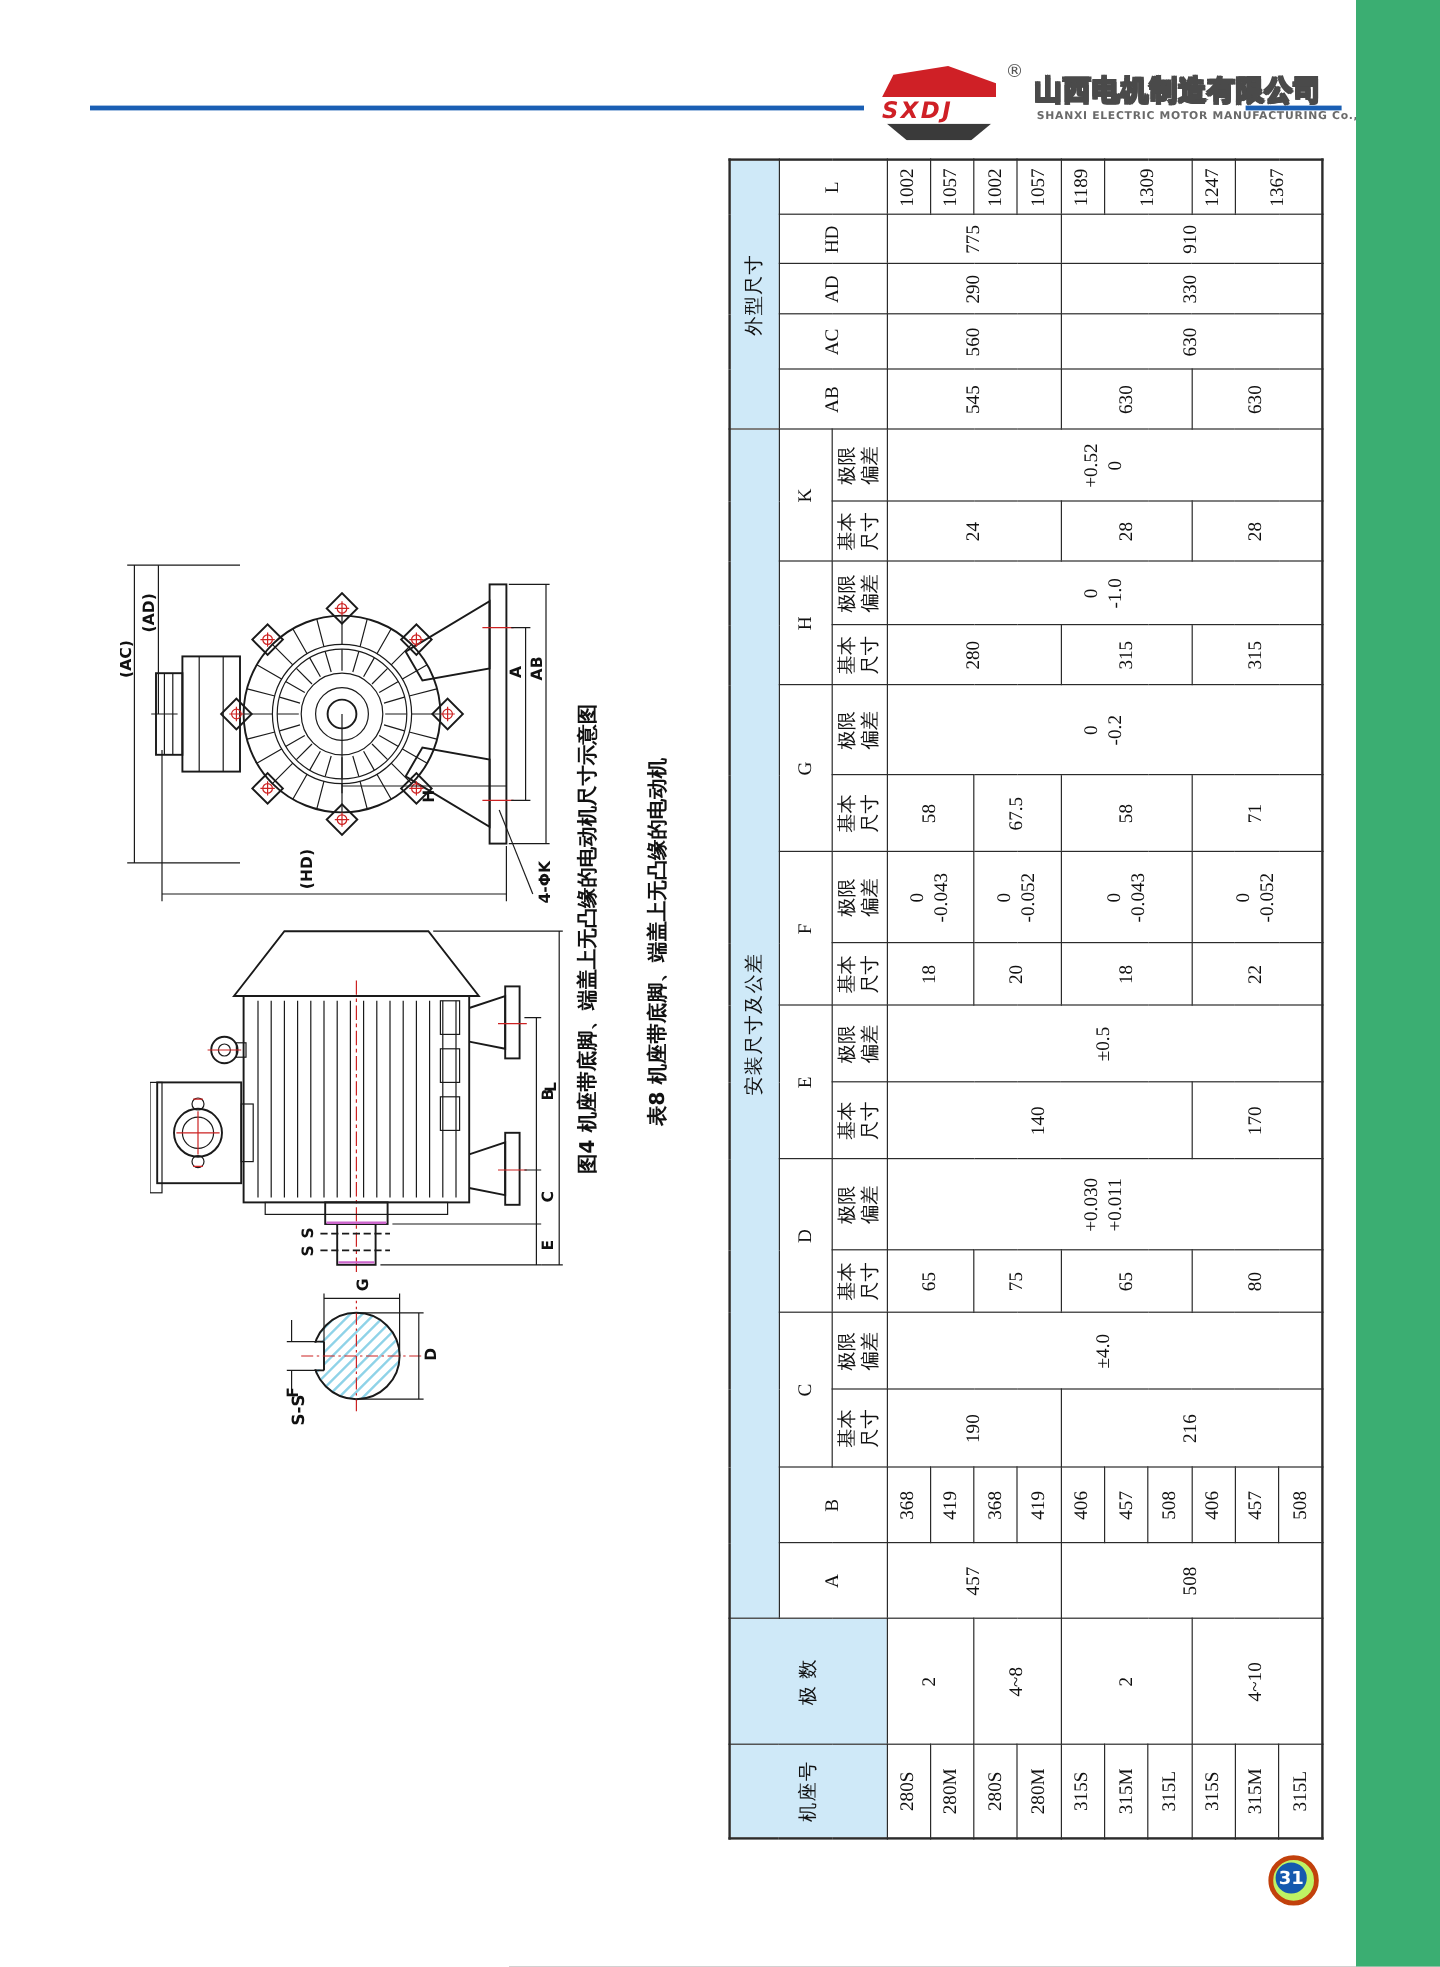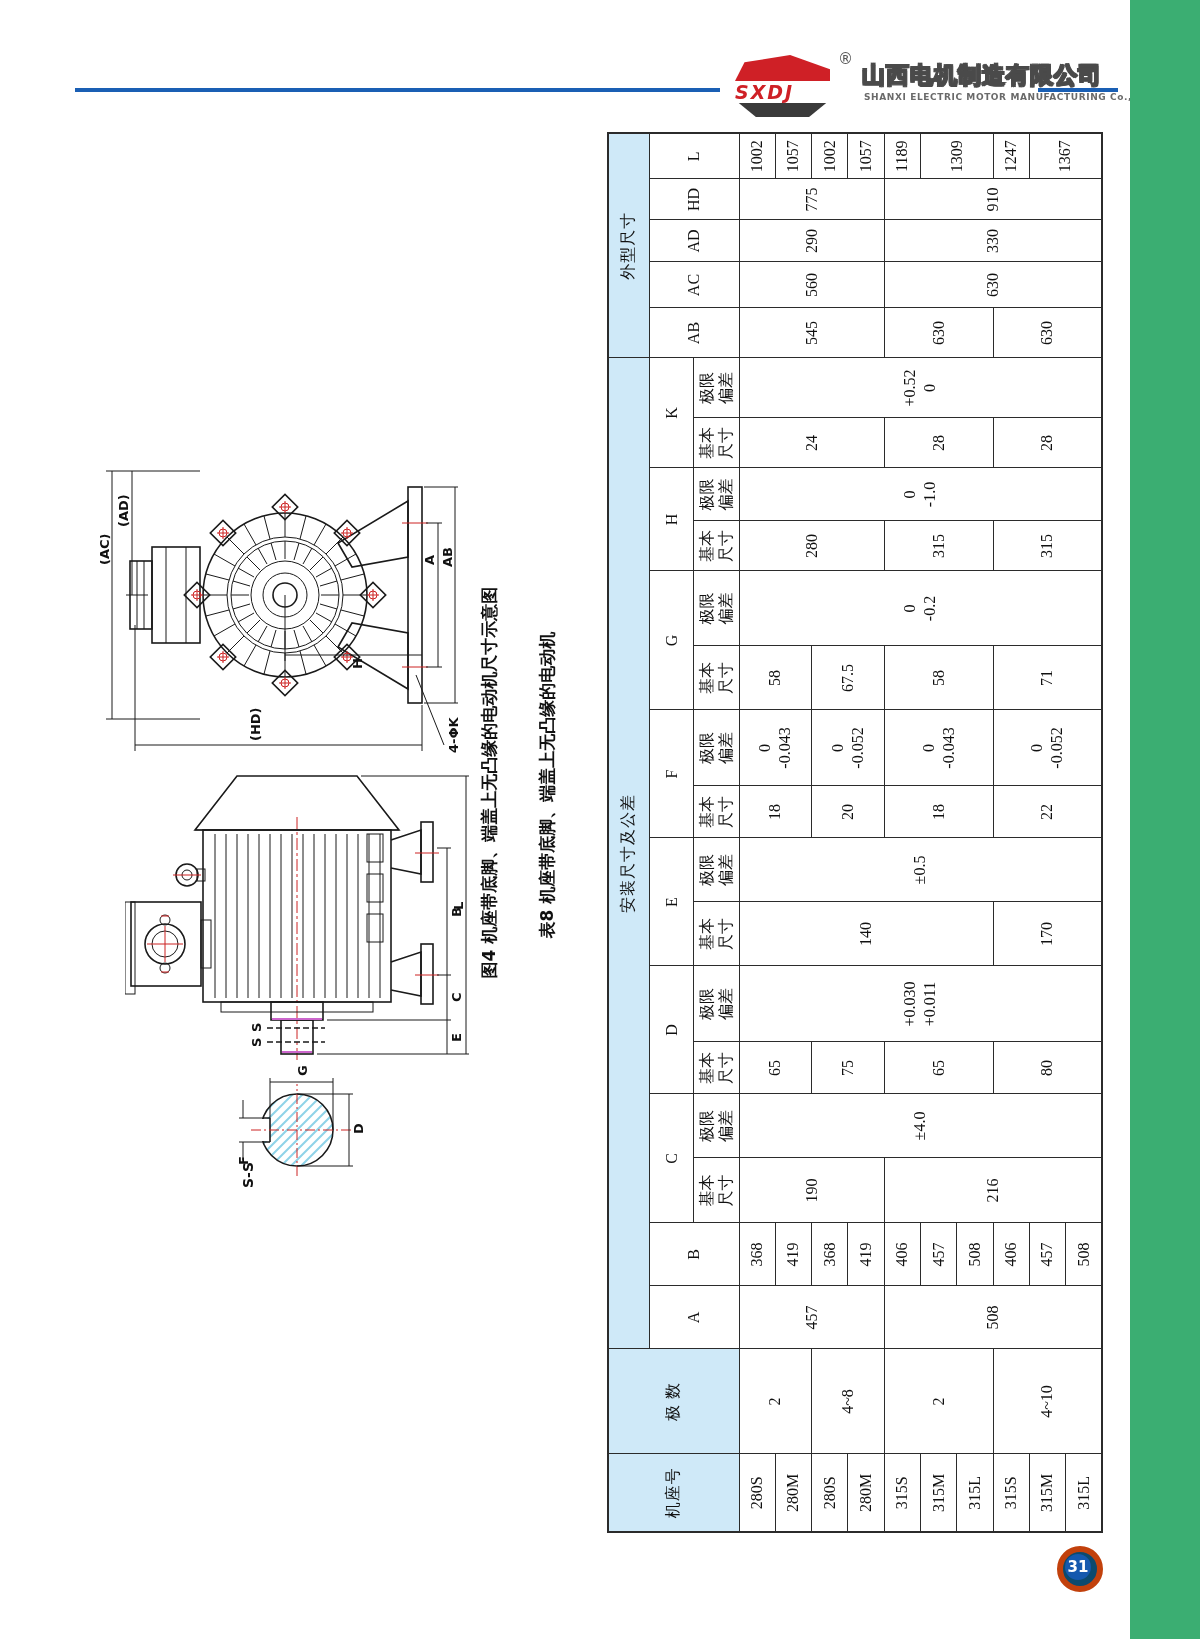--- a/index.html
+++ b/index.html
@@ -18,22 +18,22 @@
   .logo .bot{position:absolute;left:0;top:48px;width:95px;height:14px;background:#3a3a3a;
              clip-path:polygon(4% 0,96% 0,78% 100%,22% 100%);}
   .reg{position:absolute;left:838px;top:50px;font-size:15px;color:#555;}
   .cn-name{position:absolute;left:862px;top:60px;font-size:23px;font-weight:bold;letter-spacing:1px;
            color:#fff;-webkit-text-stroke:1.4px #4a4a4a;
            text-shadow:-1px -1px 0 #4a4a4a,1px -1px 0 #4a4a4a,-1px 1px 0 #4a4a4a,1px 1px 0 #4a4a4a;}
   .en-name{position:absolute;left:864px;top:92px;font-size:9px;font-weight:bold;color:#6a6a6a;letter-spacing:.6px;}
   
   .greenbar{position:absolute;left:1130px;top:0;width:70px;height:1639px;background:#3bae72;}
   
-  .badge{position:absolute;left:1057px;top:1546px;width:34px;height:34px;border:6px solid #c2410c;
-         border-radius:50%;background:#0c4a6e;}
+  .badge{position:absolute;left:1057px;top:1546px;width:34px;height:34px;border:4px solid #c2410c;
+         border-radius:50%;background:#bef264;}
   .badge .in{position:absolute;left:2px;top:2px;width:26px;height:26px;border-radius:50%;background:#1559ae;
              color:#fff;font-size:15px;font-weight:bold;line-height:26px;text-align:center;}
   
   .rot{position:absolute;transform-origin:0 0;transform:rotate(-90deg);}
   .figwrap{left:30px;top:1190px;width:770px;height:540px;}
   .tablewrap{left:607px;top:1533px;width:1399px;height:496px;}
   .figcap{position:absolute;font-size:17px;font-weight:600;color:#111;text-align:center;}
   
   table.dim{border-collapse:collapse;table-layout:fixed;width:1399px;height:496px;
             border:2px solid #2b2b2b;}

